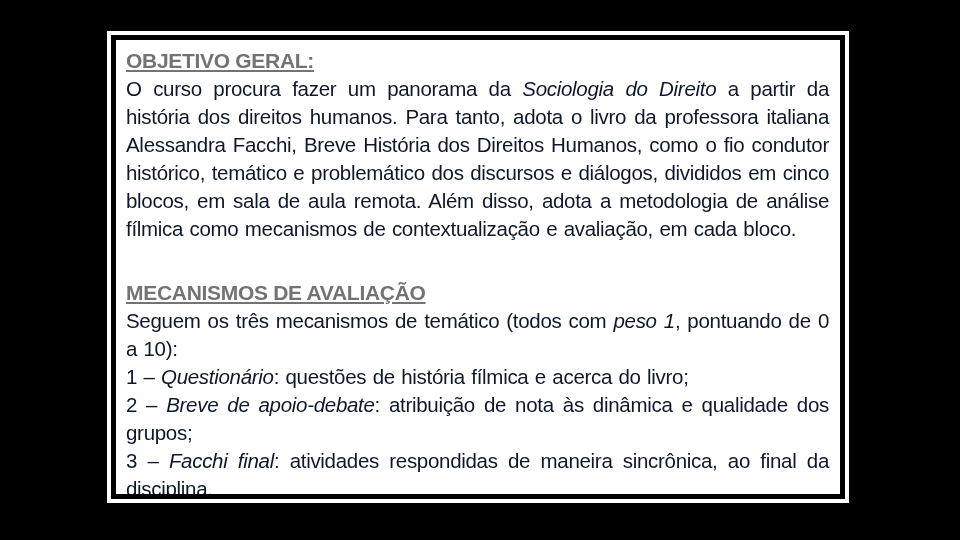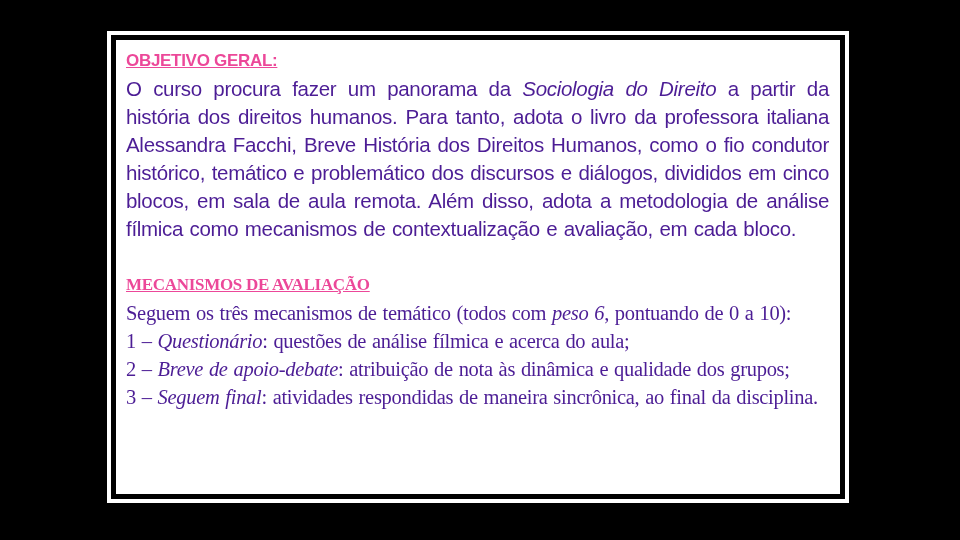--- a/index.html
+++ b/index.html
@@ -28,59 +28,58 @@
   .frame {
     width: 100%;
     height: 100%;
     box-sizing: border-box;
     border: 5px solid #000000;
     padding: 7px 11px 6px 10px;
     overflow: hidden;
   }
   .heading {
     margin: 0;
-    font-size: 17px;
+    font-size: 21px;
     line-height: 28px;
     font-weight: bold;
     text-decoration: underline;
-    color: #ec4899;
+    color: #737373;
     letter-spacing: -0.3px;
   }
   .para {
     margin: 0;
     font-size: 20.5px;
     line-height: 28px;
-    color: #4c1d95;
+    color: #0f172a;
     text-align: justify;
     letter-spacing: -0.3px;
     word-spacing: 1px;
   }
   .sec2 {
-    margin-top: 28px;
-    font-family: Liberation Serif, serif;
+    margin-top: 36px;
   }
   .it {
     font-style: italic;
   }
 </style>
 </head>
 <body>
 
 <div class="stage">
   <div class="card">
     <div class="frame">
 
       <section>
         <h2 class="heading">OBJETIVO GERAL:</h2>
         <p class="para"><span>O curso procura fazer um panorama da </span><span class="it">Sociologia do Direito</span><span> a partir da história dos direitos humanos. Para tanto, adota o livro da professora italiana Alessandra Facchi, Breve História dos Direitos Humanos, como o fio condutor histórico, temático e problemático dos discursos e diálogos, divididos em cinco blocos, em sala de aula remota. Além disso, adota a metodologia de análise fílmica como mecanismos de contextualização e avaliação, em cada bloco.</span></p>
       </section>
 
       <section class="sec2">
         <h2 class="heading">MECANISMOS DE AVALIAÇÃO</h2>
-        <p class="para"><span>Seguem os três mecanismos de temático (todos com </span><span class="it">peso 6</span><span>, pontuando de 0 a 10):</span></p>
-        <p class="para"><span>1 – </span><span class="it">Questionário</span><span>: questões de análise fílmica e acerca do aula;</span></p>
+        <p class="para"><span>Seguem os três mecanismos de temático (todos com </span><span class="it">peso 1</span><span>, pontuando de 0 a 10):</span></p>
+        <p class="para"><span>1 – </span><span class="it">Questionário</span><span>: questões de história fílmica e acerca do livro;</span></p>
         <p class="para"><span>2 – </span><span class="it">Breve de apoio-debate</span><span>: atribuição de nota às dinâmica e qualidade dos grupos;</span></p>
-        <p class="para"><span>3 – </span><span class="it">Seguem final</span><span>: atividades respondidas de maneira sincrônica, ao final da disciplina.</span></p>
+        <p class="para"><span>3 – </span><span class="it">Facchi final</span><span>: atividades respondidas de maneira sincrônica, ao final da disciplina.</span></p>
       </section>
 
     </div>
   </div>
 </div>
 
 </body></html>

